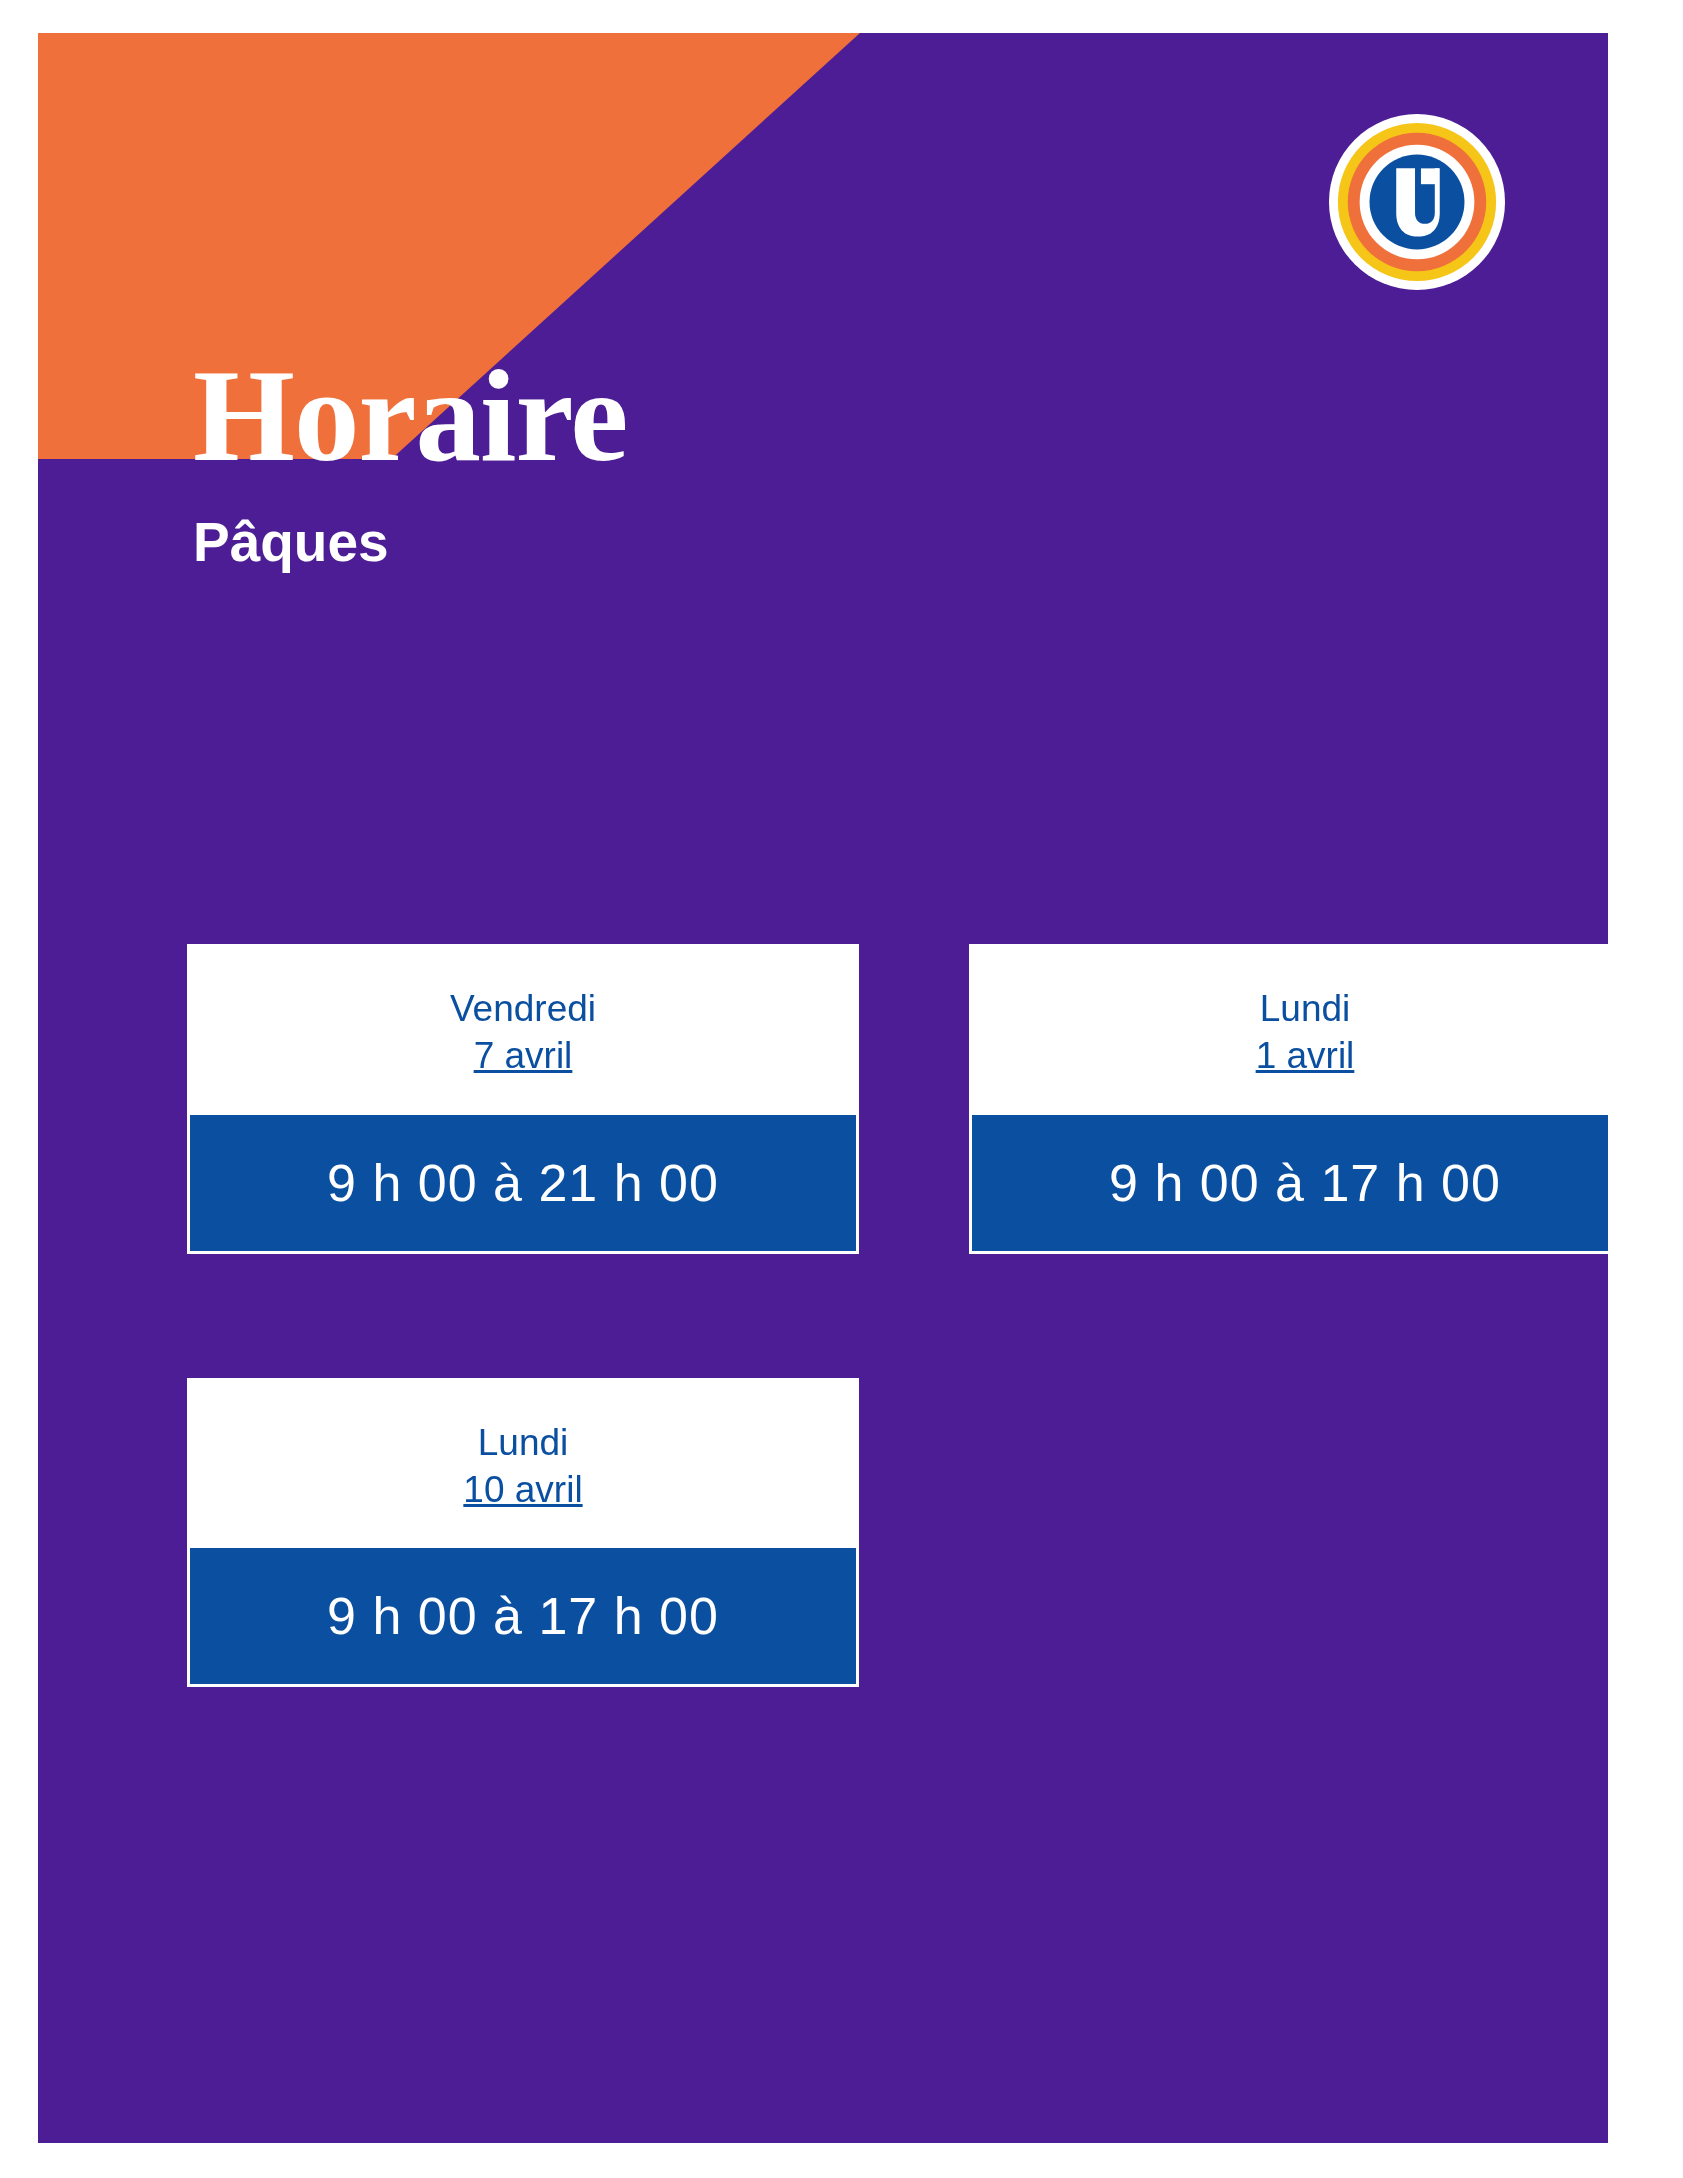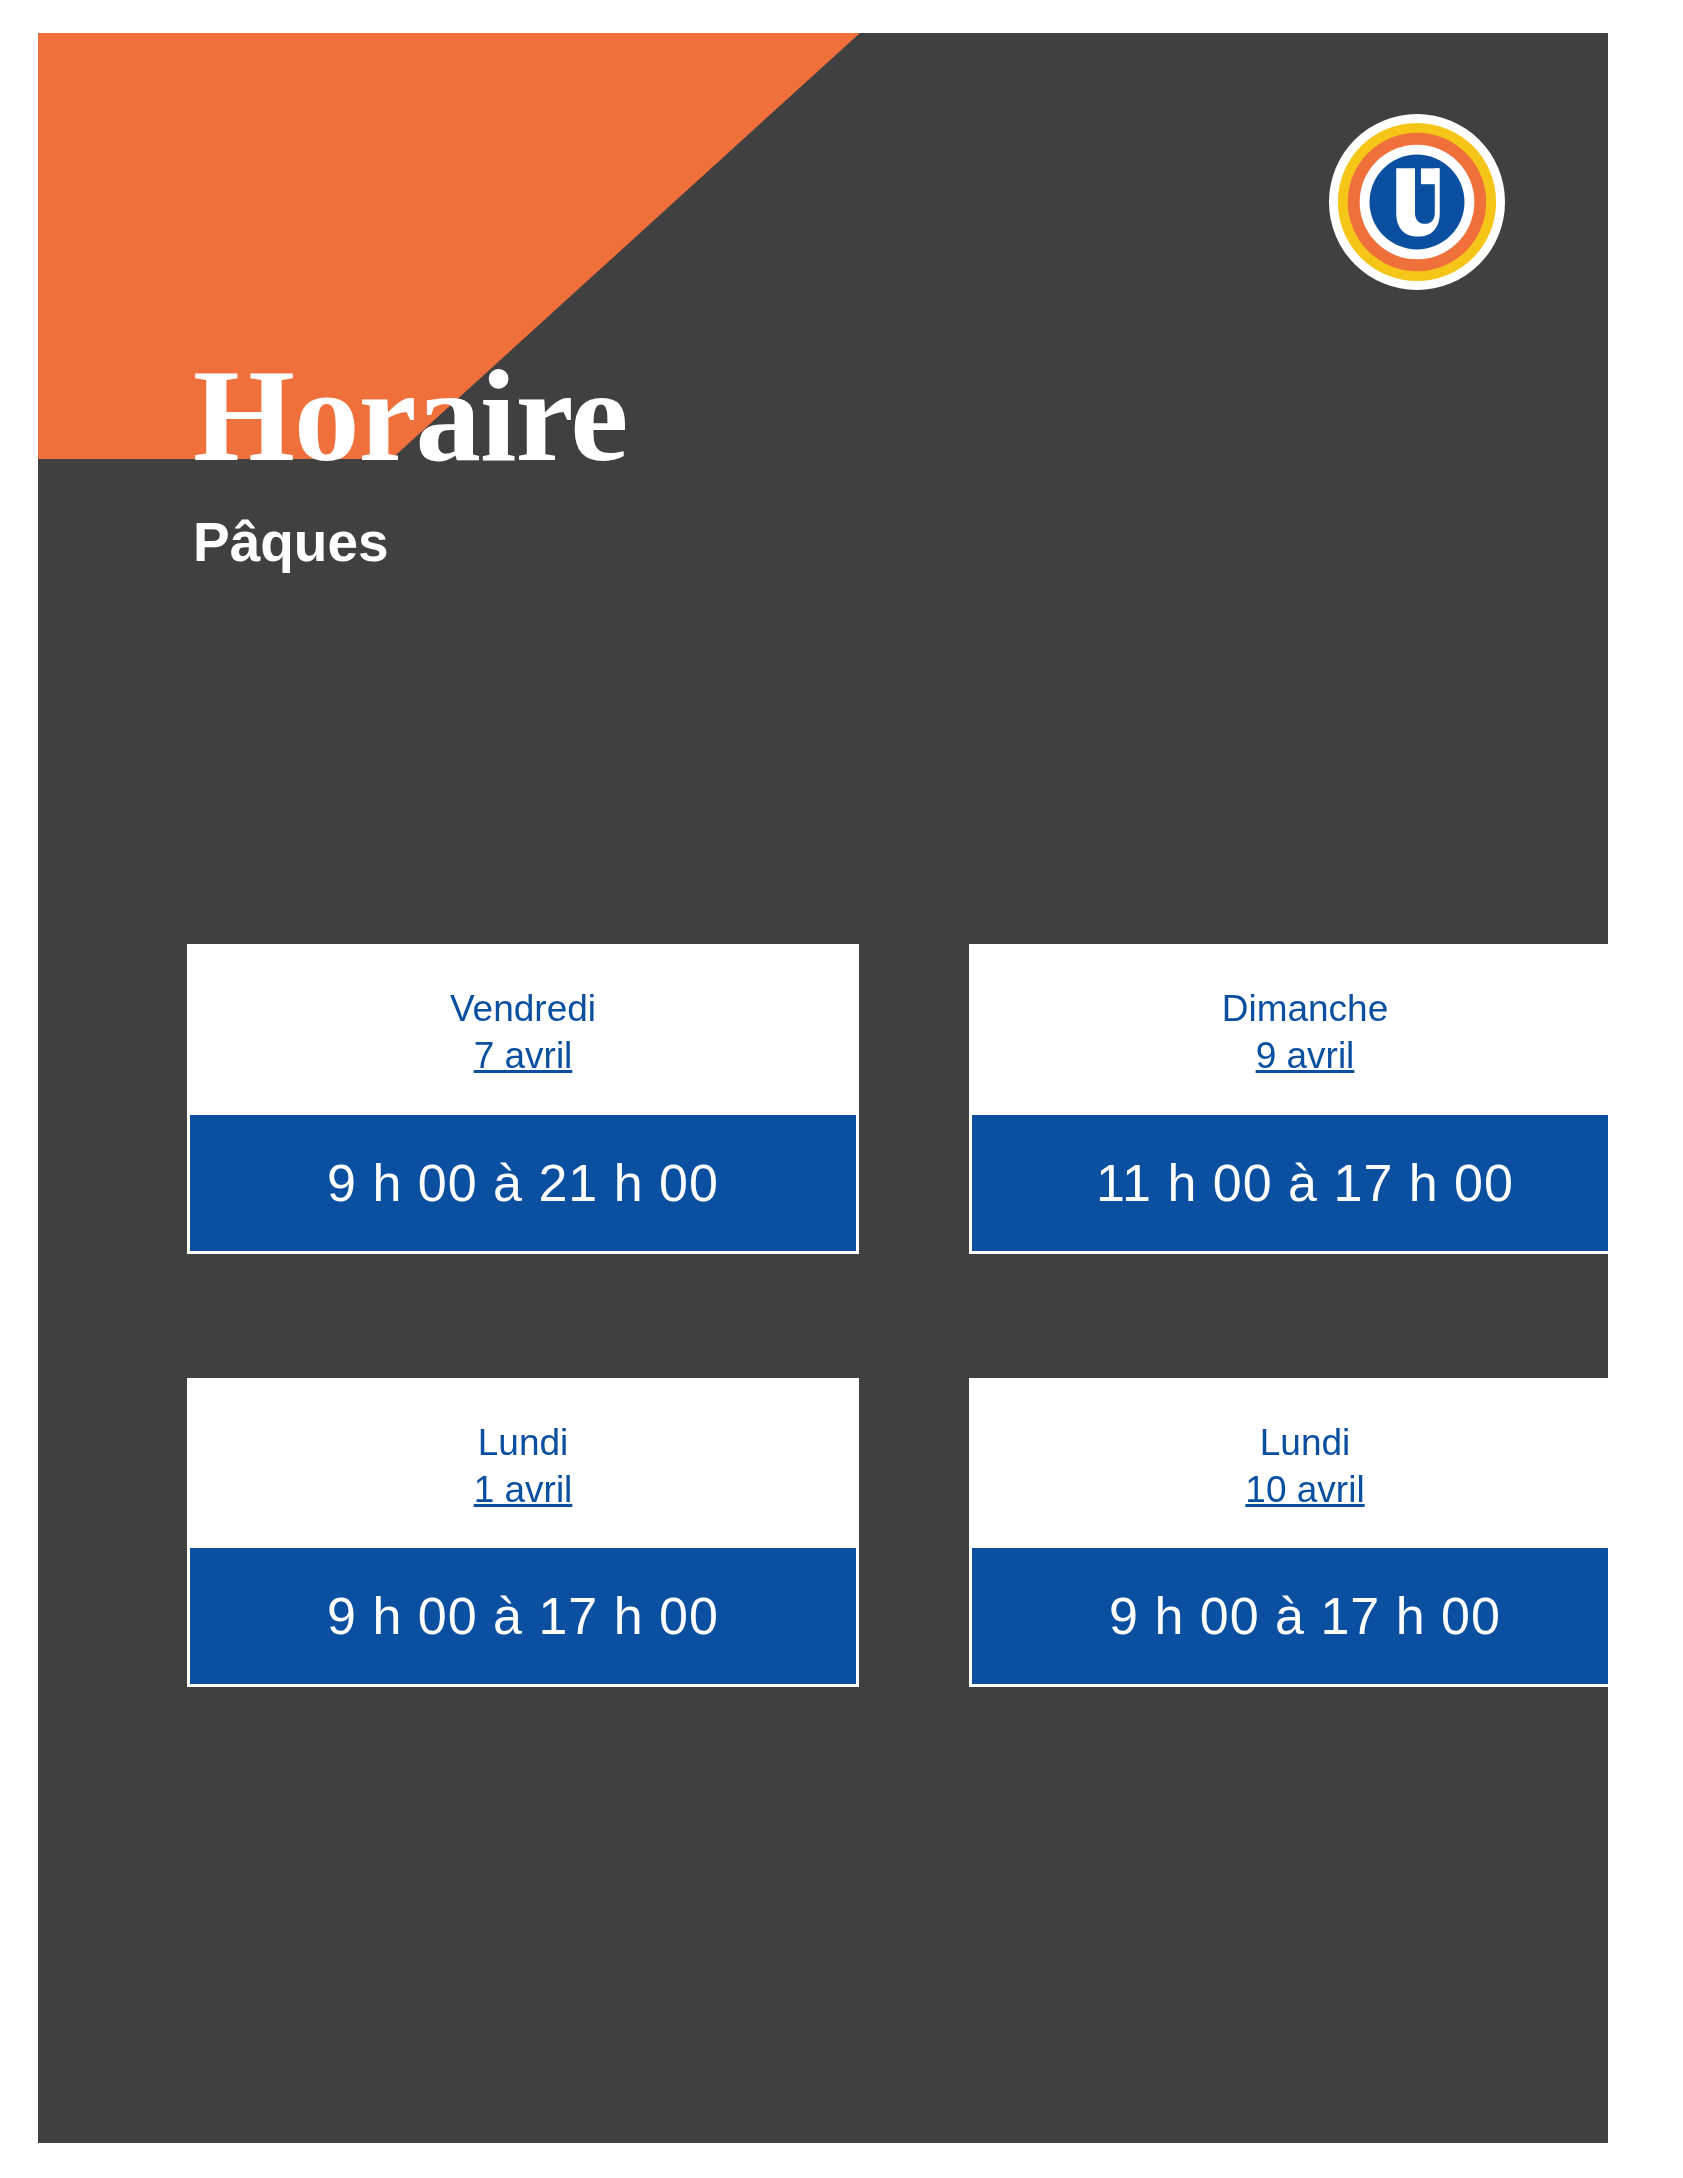--- a/index.html
+++ b/index.html
@@ -13,21 +13,21 @@
     font-family: "Liberation Sans", sans-serif;
     overflow: hidden;
   }
 
   .poster {
     position: absolute;
     left: 38px;
     top: 33px;
     width: 1570px;
     height: 2110px;
-    background: #404040;
+    background: #4c1d95;
     overflow: hidden;
   }
 
   
   .corner-wedge {
     position: absolute;
     left: 0;
     top: 0;
     width: 822px;
     height: 426px;
@@ -133,27 +133,20 @@
   <div class="cards">
 
     <div class="card">
       <div class="card-head">
         <span class="card-day">Vendredi</span>
         <span class="card-date">7 avril</span>
       </div>
       <div class="card-hours">9 h 00 à 21 h 00</div>
     </div>
 
-    <div class="card">
-      <div class="card-head">
-        <span class="card-day">Dimanche</span>
-        <span class="card-date">9 avril</span>
-      </div>
-      <div class="card-hours">11 h 00 à 17 h 00</div>
-    </div>
 
     <div class="card">
       <div class="card-head">
         <span class="card-day">Lundi</span>
         <span class="card-date">1 avril</span>
       </div>
       <div class="card-hours">9 h 00 à 17 h 00</div>
     </div>
 
     <div class="card">

